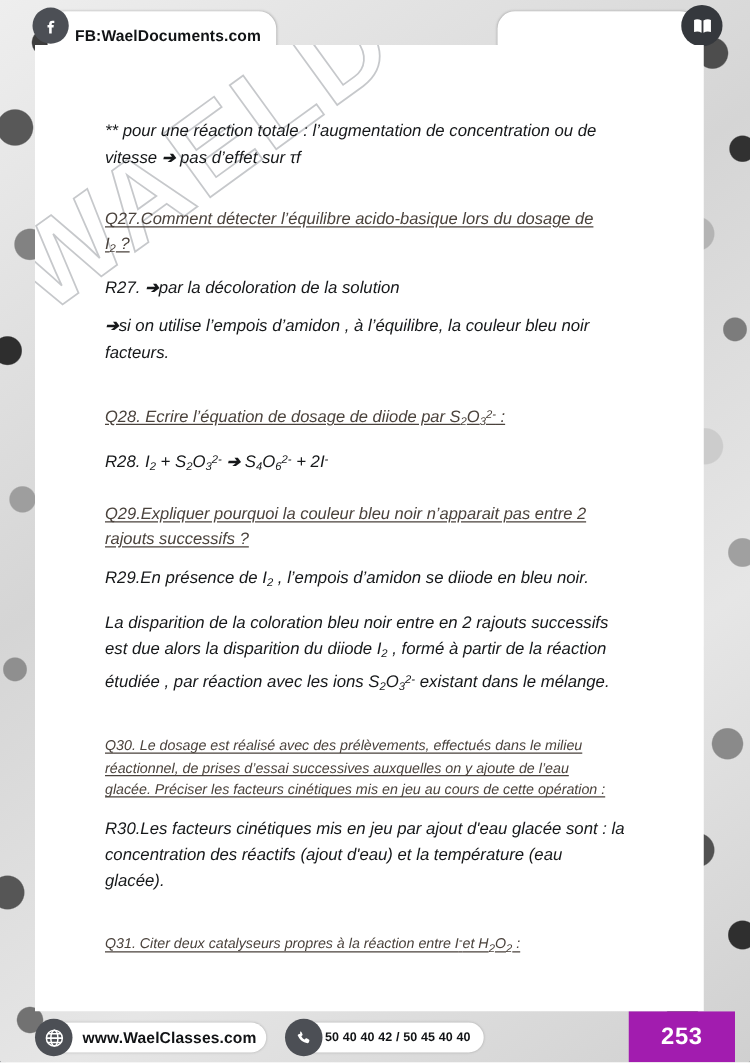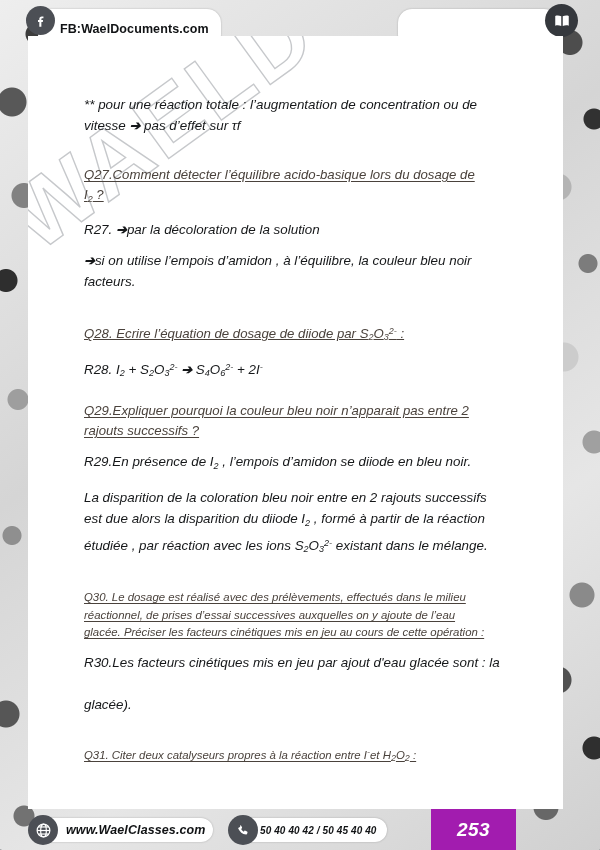--- a/index.html
+++ b/index.html
@@ -156,23 +156,22 @@
   .gap-lg { height: 26px; }
   .gap-md { height: 14px; }
   .gap-sm { height: 7px; }
   .arrow { font-weight: bold; font-size: 13px; }
   sub { font-size: 9px; vertical-align: -.28em; }
   sup { font-size: 9px; vertical-align: .42em; }
 
   
   .footer-band {
     position: absolute; left: 0; bottom: 0;
-    width: 516px; height: 41px;
-    overflow: hidden;
-    font-style: italic;
+    width: 588px; height: 41px;
+    overflow: hidden;
   }
   #site-pill {
     left: 40px; top: 9px;
     height: 24px;
     padding: 0 8px 0 26px;
     border-radius: 13px;
   }
   #site-pill .pill-text { font-size: 12.5px; }
   #globe-icon { left: 28px; top: 6px; width: 30px; height: 30px; }
   #globe-icon svg { width: 17px; height: 17px; }
@@ -301,21 +300,21 @@
       <p class="q-small">
         <span>Q30. Le dosage est réalisé avec des prélèvements, effectués dans le milieu</span><br>
         <span>réactionnel, de prises d’essai successives auxquelles on y ajoute de l’eau</span><br>
         <span>glacée. Préciser les facteurs cinétiques mis en jeu au cours de cette opération :</span>
       </p>
 
       <div class="gap-sm"></div>
 
       <p>
         <span>R30.Les facteurs cinétiques mis en jeu par ajout d'eau glacée sont : la</span><br>
-        <br>
+        <span>concentration des réactifs (ajout d'eau) et la température (eau</span><br>
         <span>glacée).</span>
       </p>
 
       <div class="gap-lg"></div>
 
       <p class="q-small">
         <span>Q31. Citer deux catalyseurs propres à la réaction entre I</span><sup>-</sup><span>et H</span><sub>2</sub><span>O</span><sub>2</sub><span>  :</span>
       </p>
 
     </div>

